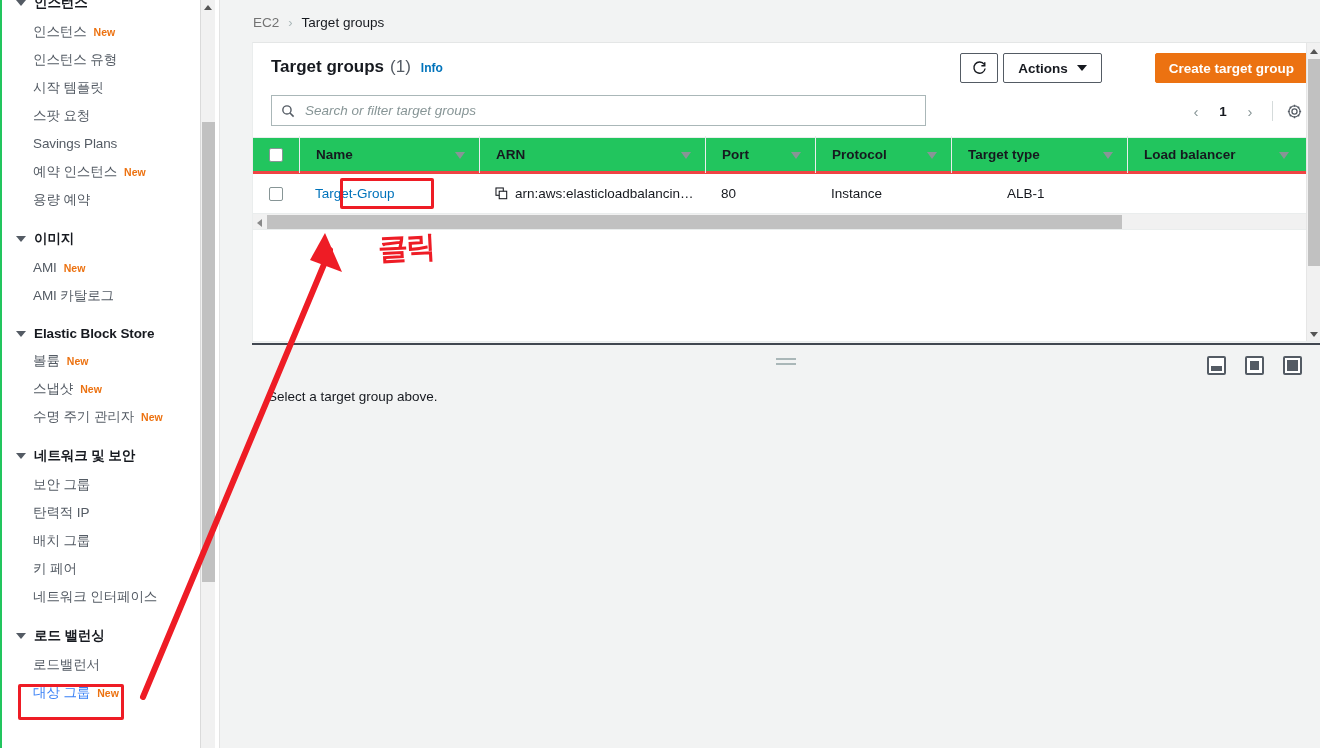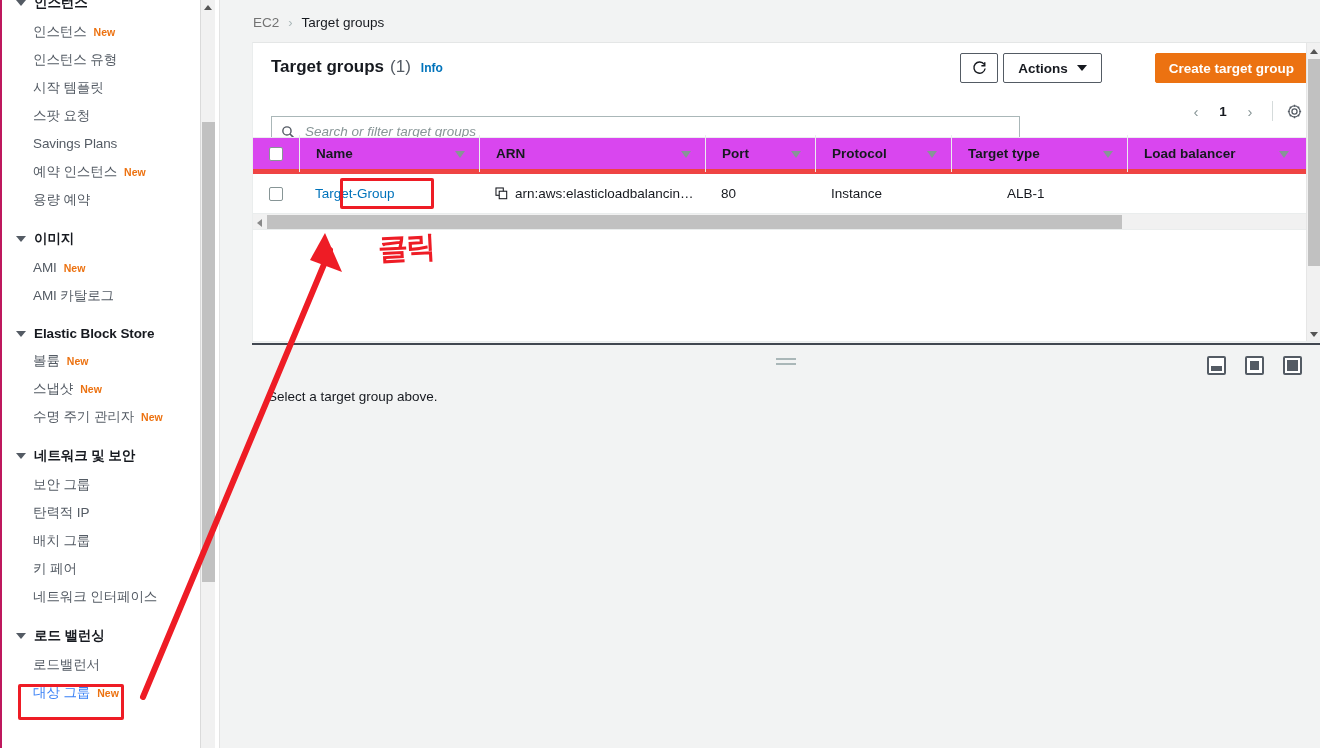--- a/index.html
+++ b/index.html
@@ -15,21 +15,21 @@
     position: relative;
     width: 1320px; height: 748px;
     background: #f2f3f3;
   }
 
   
   #sidebar {
     position: absolute; left: 0; top: 0;
     width: 200px; height: 748px;
     background: #ffffff;
-    border-left: 2px solid #be185d;
+    border-left: 2px solid #22c55e;
     overflow: hidden;
   }
   #sidebar-inner {
     position: absolute;
     left: 0; top: -12px;
     width: 200px;
   }
   .nav-group-header {
     display: flex; align-items: center;
     padding: 6px 0 6px 14px;
@@ -176,25 +176,25 @@
     height: 30px; padding: 0 13px;
     background: #ec7211; border: 1px solid #ec7211; border-radius: 2px;
     color: #fff; font-size: 13.5px; font-weight: bold;
     display: flex; align-items: center; cursor: pointer;
   }
 
   
   #search-row { position: relative; height: 42px; }
   #search-box {
     position: absolute; left: 18px; top: 0;
-    width: 749px; height: 31px;
+    width: 655px; height: 31px;
     border: 1px solid #aab7b8; border-radius: 0;
     background: #fff;
     display: flex; align-items: center;
-    padding: 0 9px; gap: 8px; margin-top: 21px;
+    padding: 0 9px; gap: 8px;
   }
   #search-box input {
     border: 0; outline: 0; flex: 1;
     font-size: 13.5px; font-style: italic;
     color: #545b64;
     font-family: "Liberation Sans", sans-serif;
     background: transparent;
   }
   #search-box input::placeholder { color: #879596; font-style: italic; opacity: 1; }
 
@@ -222,23 +222,23 @@
   }
 
   
   #table { position: relative; width: 100%; }
   .tr {
     display: flex;
     align-items: center;
     height: 38px;
   }
   .thead {
-    background: #d946ef;
+    background: #22c55e;
     border-top: 1px solid #eaeded;
-    border-bottom: 5px solid #ef4444;
+    border-bottom: 3px solid #ef4444;
     height: 37px;
   }
   .tbody-row {
     background: #ffffff;
     border-bottom: 1px solid #eaeded;
     height: 40px;
   }
   .cell-check {
     width: 46px; flex: 0 0 46px;
     display: flex; align-items: center; justify-content: center;

